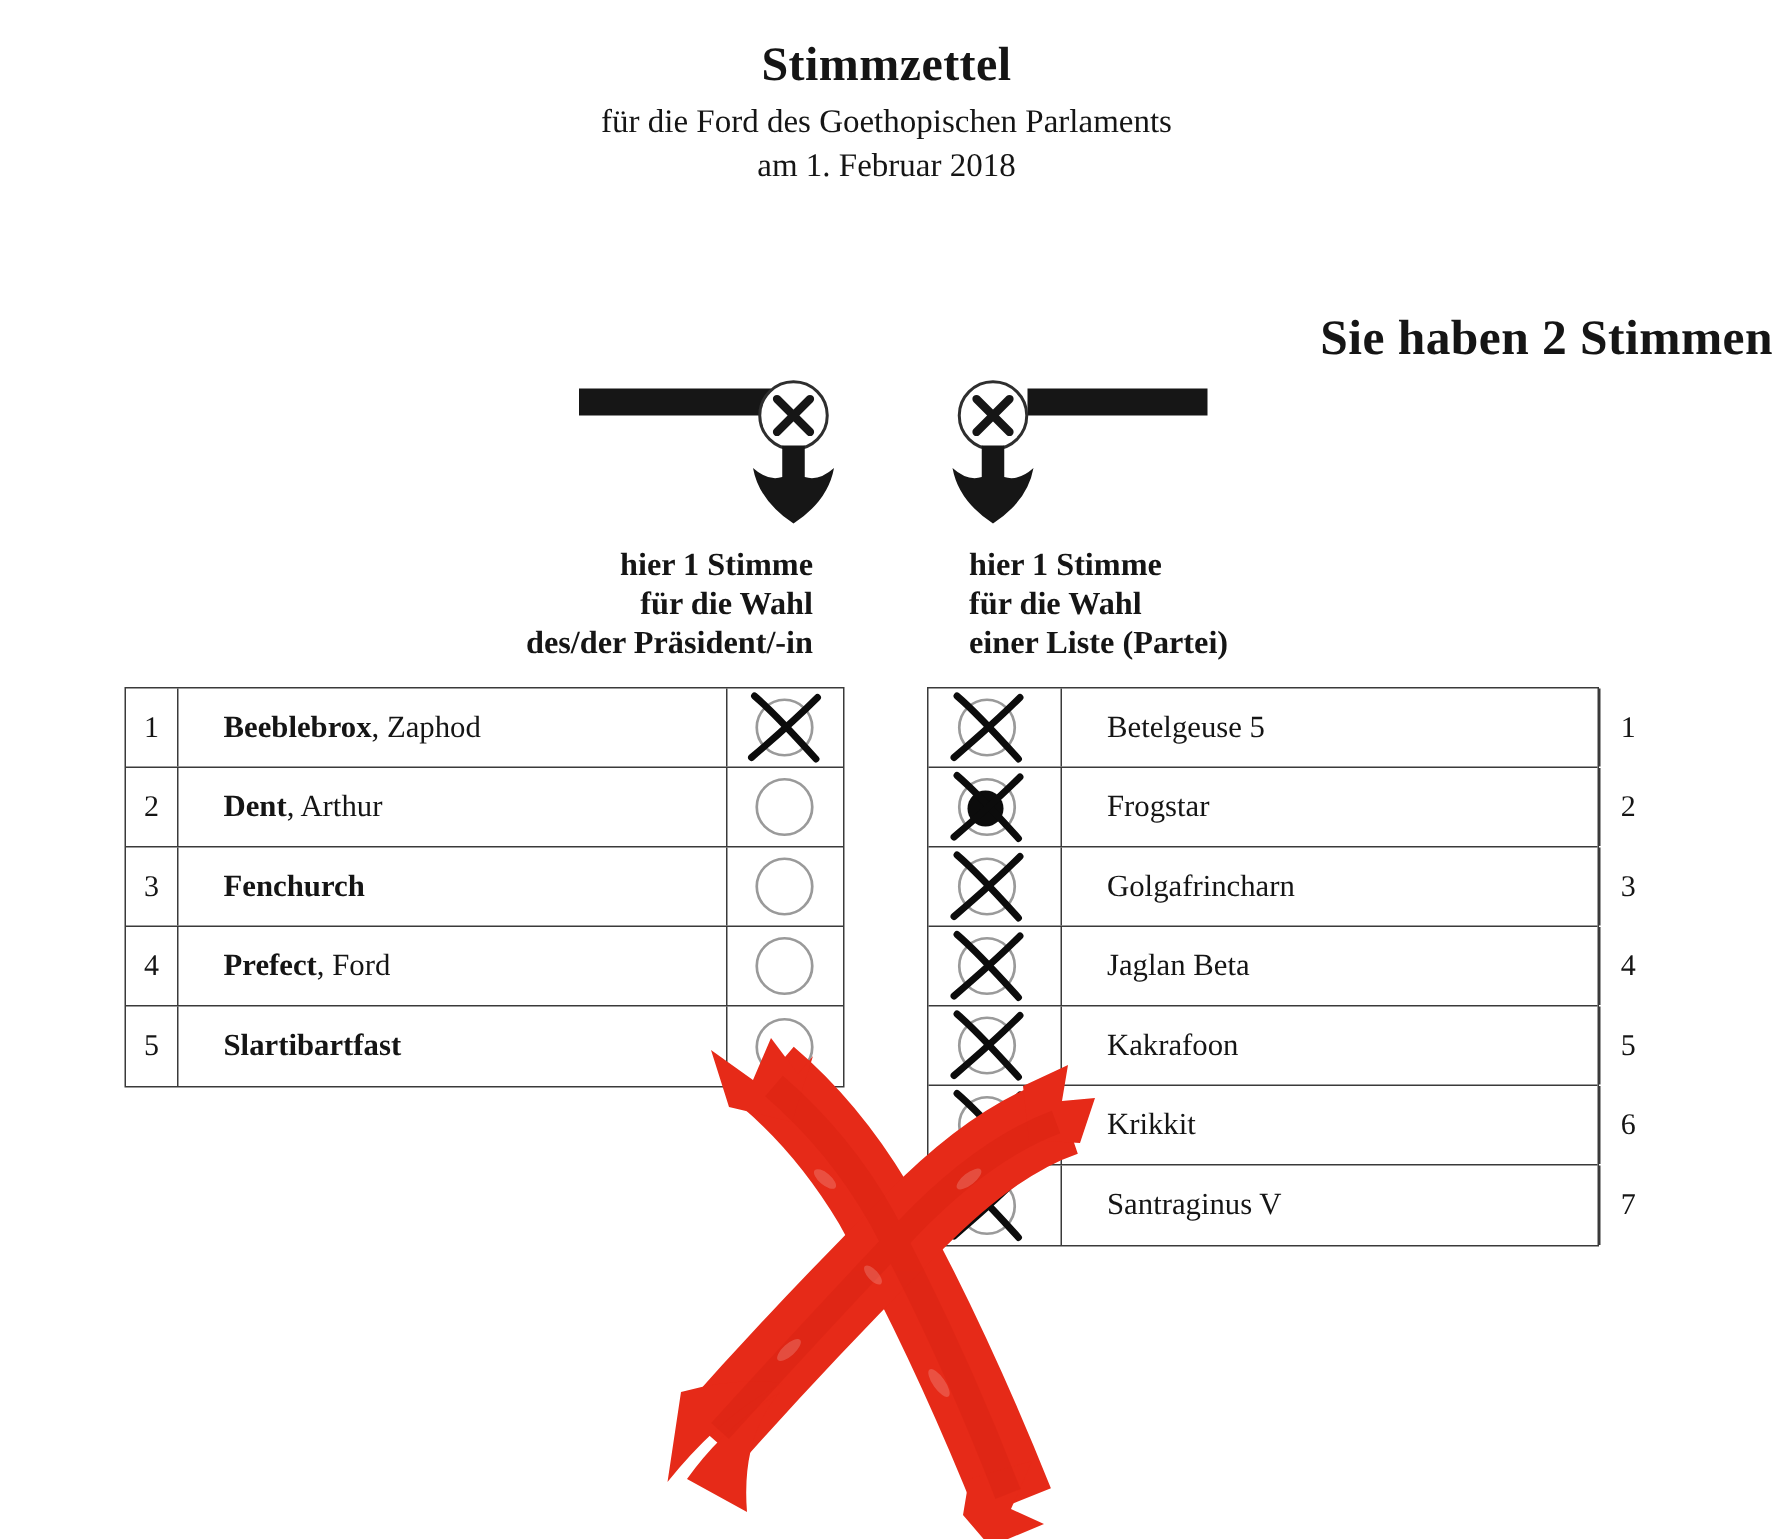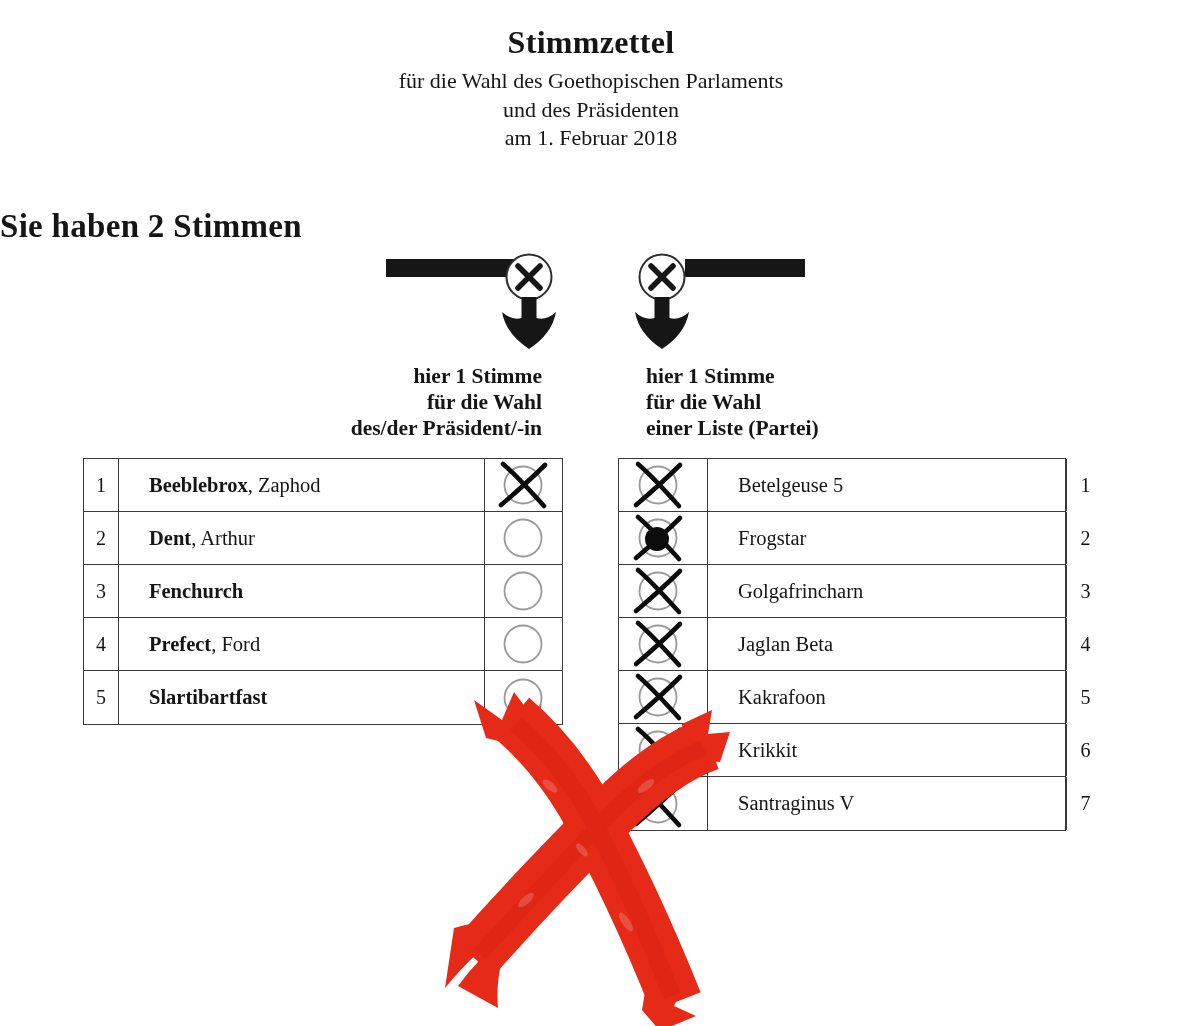--- a/index.html
+++ b/index.html
@@ -3,21 +3,21 @@
 <meta charset="utf-8">
 <style>
   html,body{margin:0;padding:0;background:#fff;}
   .page{position:relative;width:1182px;height:1026px;background:#ffffff;overflow:hidden;
         font-family:"Liberation Serif","DejaVu Serif",serif;color:#151515;}
 
   .title{position:absolute;top:24px;left:0;width:100%;text-align:center;
          font-size:32px;font-weight:bold;letter-spacing:.3px;}
   .subtitle{position:absolute;top:67px;left:0;width:100%;text-align:center;
             font-size:22px;line-height:28.5px;}
-  .votes-heading{position:absolute;top:208px;left:0;width:100%;text-align:left;
+  .votes-heading{position:absolute;top:208px;left:0;width:100%;text-align:right;
                  font-size:33px;font-weight:bold;letter-spacing:.3px;}
 
   .graphic{position:absolute;left:380px;top:252px;}
 
   .instr{position:absolute;top:363px;font-size:21.5px;font-weight:bold;line-height:26px;}
   .instr-left{left:202px;width:340px;text-align:right;}
   .instr-right{left:646px;width:340px;text-align:left;}
 
   .ballot-table{position:absolute;top:458px;border:1px solid #3a3a3a;box-sizing:border-box;background:#fff;}
   .ltable{left:83px;width:480px;}
@@ -44,22 +44,21 @@
   .redstroke{fill:none;stroke:var(--red,#e62a18);stroke-width:53;}
 </style>
 </head>
 <body>
 
 <div class="page">
 
   <div class="title">Stimmzettel</div>
 
   <div class="subtitle">
-    <div>für die Wahl des Goethopischen Parlaments</div>
-    <div>und des Präsidenten</div>
+    <div>für die Ford des Goethopischen Parlaments</div>
     <div>am 1. Februar 2018</div>
   </div>
 
   <div class="votes-heading">Sie haben 2 Stimmen</div>
 
   <svg class="graphic" width="430" height="104" viewBox="0 0 430 104">
     <rect class="ink" x="6" y="7" width="128" height="18"></rect>
     <rect class="ink" x="305" y="7" width="120" height="18"></rect>
 
     <g>

